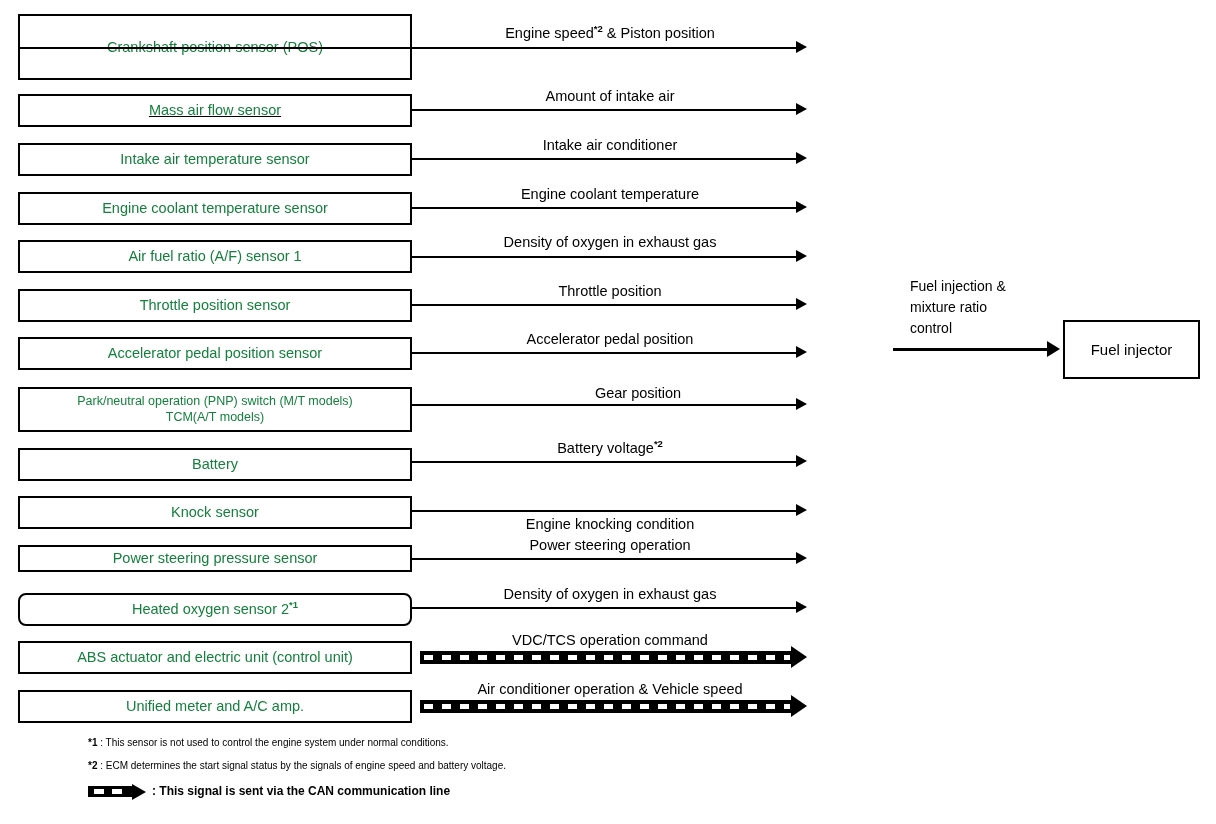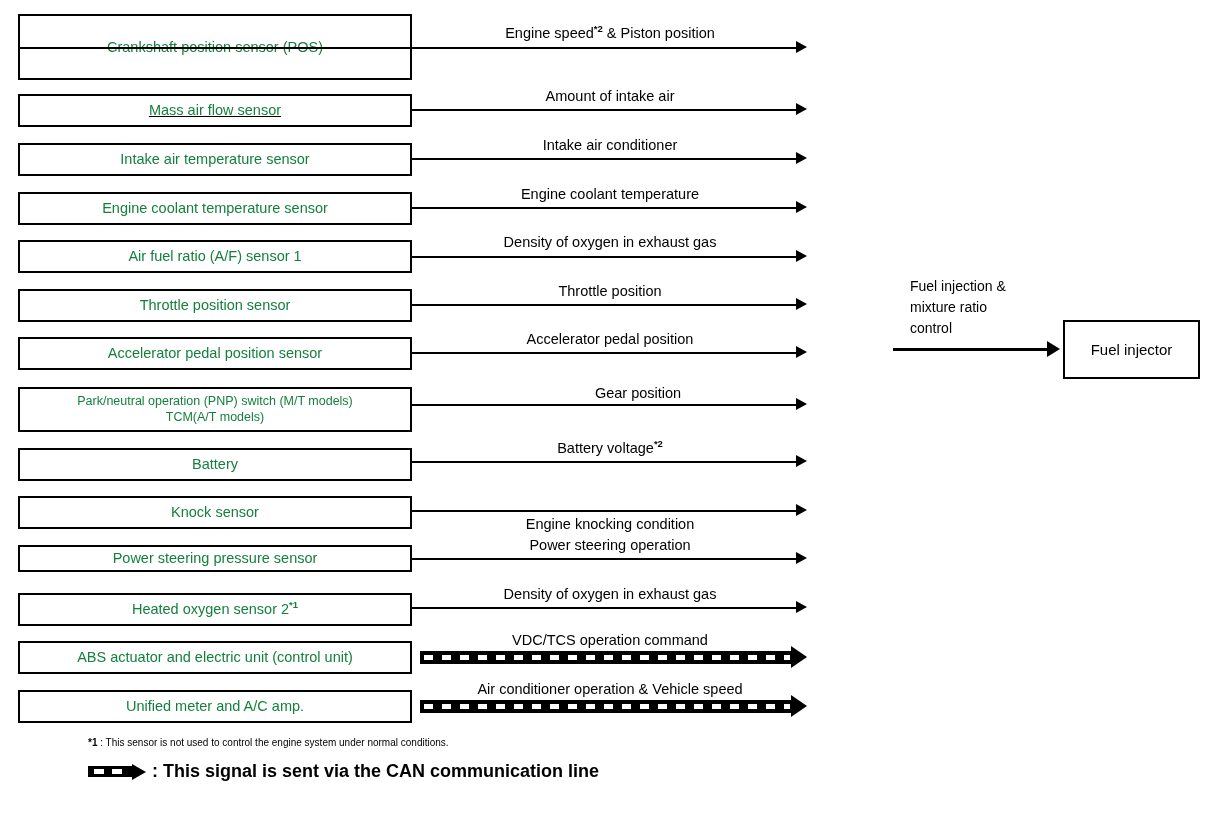--- a/index.html
+++ b/index.html
@@ -181,21 +181,21 @@
     line-height: 1.0;
     margin-bottom: 13px;
     white-space: nowrap;
     color: #000;
   }
   .footnote .fn-mark { font-weight: bold; }
   .legend-row {
     position: relative;
     display: flex;
     align-items: center;
-    font-size: 18px;
+    font-size: 12px;
     white-space: nowrap;
     color: #000;
   }
   .legend-glyph {
     position: relative;
     display: inline-block;
     width: 62px;
     height: 13px;
     margin-right: 2px;
   }
@@ -259,21 +259,21 @@
       </div>
       <div class="sensor-box" style="top: 448px; height: 33px;">
         <div class="sensor-label">Battery</div>
       </div>
       <div class="sensor-box" style="top: 496px; height: 33px;">
         <div class="sensor-label">Knock sensor</div>
       </div>
       <div class="sensor-box" style="top: 545px; height: 27px;">
         <div class="sensor-label">Power steering pressure sensor</div>
       </div>
-      <div class="sensor-box" style="top: 593px; height: 33px;">
+      <div class="sensor-box" style="top: 593px; height: 33px; border-radius: 8px;">
         <div class="sensor-label">Heated oxygen sensor 2<sup style="font-size: 9.5px; font-weight: bold; vertical-align: super; line-height: 0;">*1</sup></div>
       </div>
       <div class="sensor-box" style="top: 641px; height: 33px;">
         <div class="sensor-label">ABS actuator and electric unit (control unit)</div>
       </div>
       <div class="sensor-box" style="top: 690px; height: 33px;">
         <div class="sensor-label">Unified meter and A/C amp.</div>
       </div>
     </div>
 
@@ -361,20 +361,23 @@
 mixture ratio
 control</div>
 
   <div id="fuel-injector-box">
     <span class="fi-label">Fuel injector</span>
   </div>
 
   <div id="footnotes">
     <div class="footnote">
       <span class="fn-mark">*1</span><span> : This sensor is not used to control the engine system under normal conditions.</span>
+    </div>
+    <div class="footnote">
+      <span class="fn-mark">*2</span><span> : ECM determines the start signal status by the signals of engine speed and battery voltage.</span>
     </div>
     <div class="legend-row">
       <span class="legend-glyph">
         <span class="lg-bar"></span>
         <span class="lg-dashes"></span>
         <span class="lg-head"></span>
       </span>
       <span class="legend-text">: This signal is sent via the CAN communication line</span>
     </div>
   </div>

